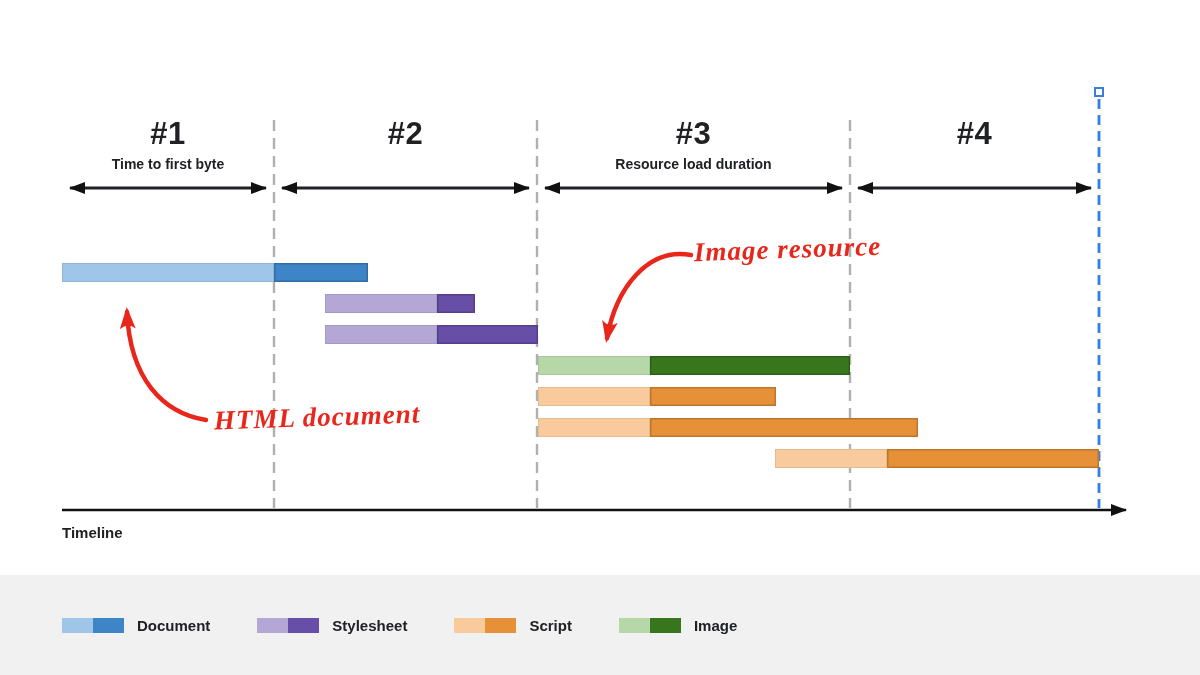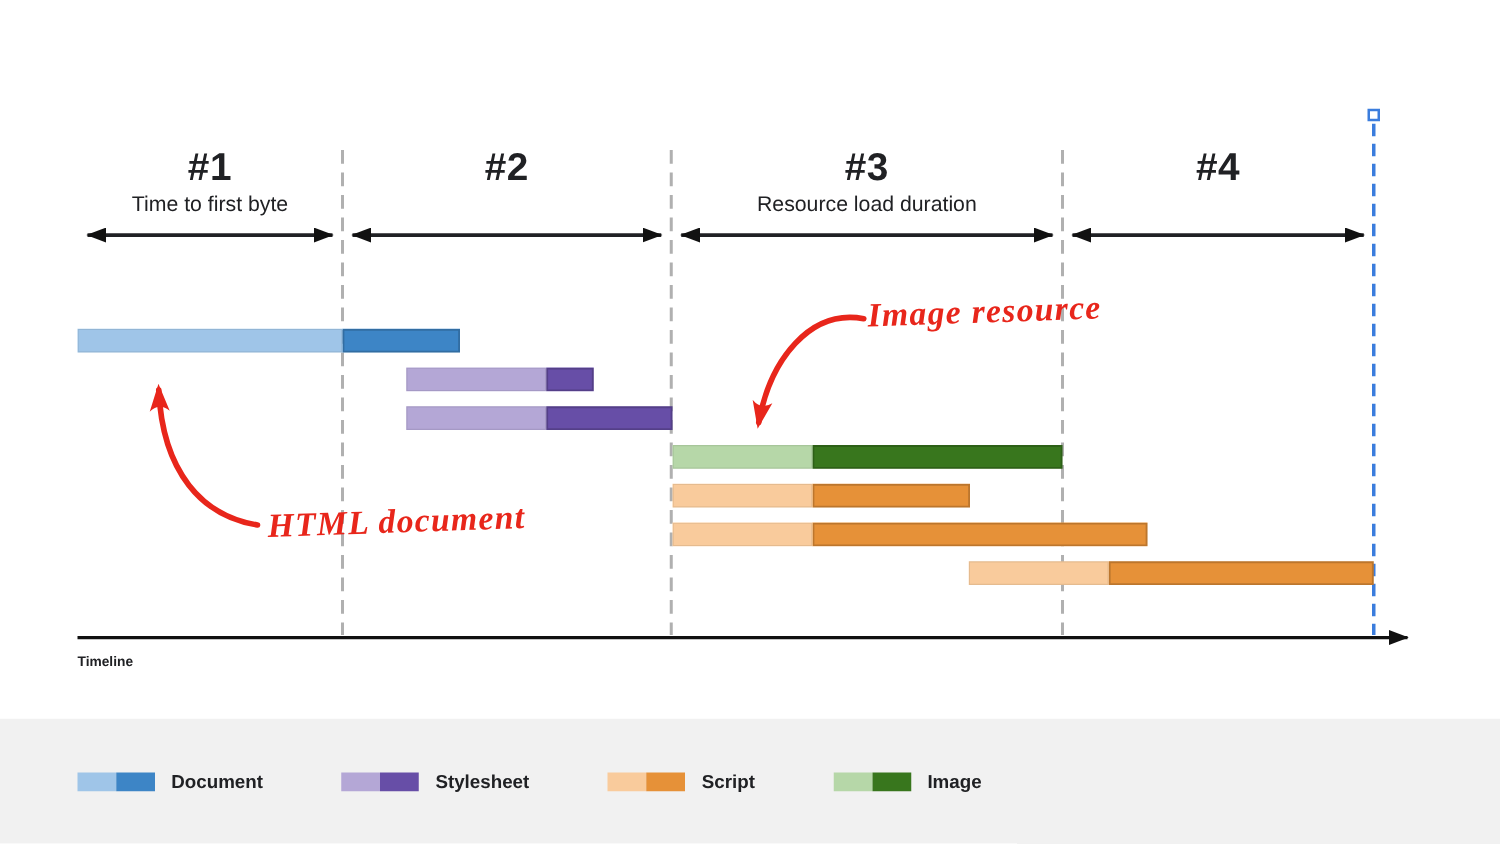--- a/index.html
+++ b/index.html
@@ -12,43 +12,43 @@
   .bdash{stroke:var(--blue-dash,#3b7ddd);stroke-width:2.8;stroke-dasharray:10 6;fill:none;}
   .lcpsq{fill:#ffffff;stroke:var(--blue-dash,#3b7ddd);stroke-width:2;}
   .barrow{stroke:var(--ink,#111);stroke-width:3;}
   .axisln{stroke:#111;stroke-width:2.6;}
   .redpath{stroke:var(--red,#e8261b);stroke-width:4.5;fill:none;stroke-linecap:round;}
   .redfill{fill:var(--red,#e8261b);}
   .bfill{fill:#111;}
 
   .phase{position:absolute;top:118px;text-align:center;}
   .phase-num{font-size:31px;font-weight:bold;line-height:32px;letter-spacing:.5px;}
-  .phase-sub{font-size:17px;font-weight:400;margin-top:4px;line-height:20px;}
+  .phase-sub{font-size:14px;font-weight:700;margin-top:4px;line-height:20px;}
 
   .lcp{position:absolute;left:1056px;top:40px;width:88px;text-align:center;
        font-size:38px;font-weight:bold;letter-spacing:.5px;}
 
   .bars-layer{position:absolute;left:0;top:0;width:100%;height:100%;}
   .bar{position:absolute;display:flex;}
   .seg{display:block;height:100%;}
   .seg.light{box-shadow:inset 0 0 0 1px rgba(0,0,0,.08);}
   .seg.dark{box-shadow:inset 0 0 0 1.5px rgba(0,0,0,.18);}
 
   .anno{position:absolute;color:var(--red,#e8261b);white-space:nowrap;
         font-family:"Liberation Serif","DejaVu Serif",serif;
         font-style:italic;font-weight:bold;font-size:27px;letter-spacing:1px;
         transform:rotate(-2deg);}
   .anno1{left:214px;top:402px;}
   .anno2{left:694px;top:234px;}
 
-  .timeline-label{position:absolute;left:62px;top:524px;font-size:11px;font-weight:600;}
+  .timeline-label{position:absolute;left:62px;top:524px;font-size:15px;font-weight:600;}
 
   .legend-band{position:absolute;left:0;top:575px;width:1200px;height:100px;
                background:var(--band,#f1f1f1);}
-  .legend-row{position:absolute;left:62px;top:43px;display:flex;gap:63px;align-items:center;}
+  .legend-row{position:absolute;left:62px;top:43px;display:flex;gap:47px;align-items:center;}
   .legend-item{display:flex;align-items:center;}
   .swatch{display:flex;}
   .swatch span{display:block;width:31px;height:15px;}
   .legend-label{margin-left:13px;font-size:15px;font-weight:bold;line-height:15px;}
 </style>
 </head>
 <body>
 
 <div class="stage" style="--red: #e8261b; --blue-dash: #3b7ddd; --gray-dash: #b0b0b0; --band: #f1f1f1; --ink: #202124;">
 

